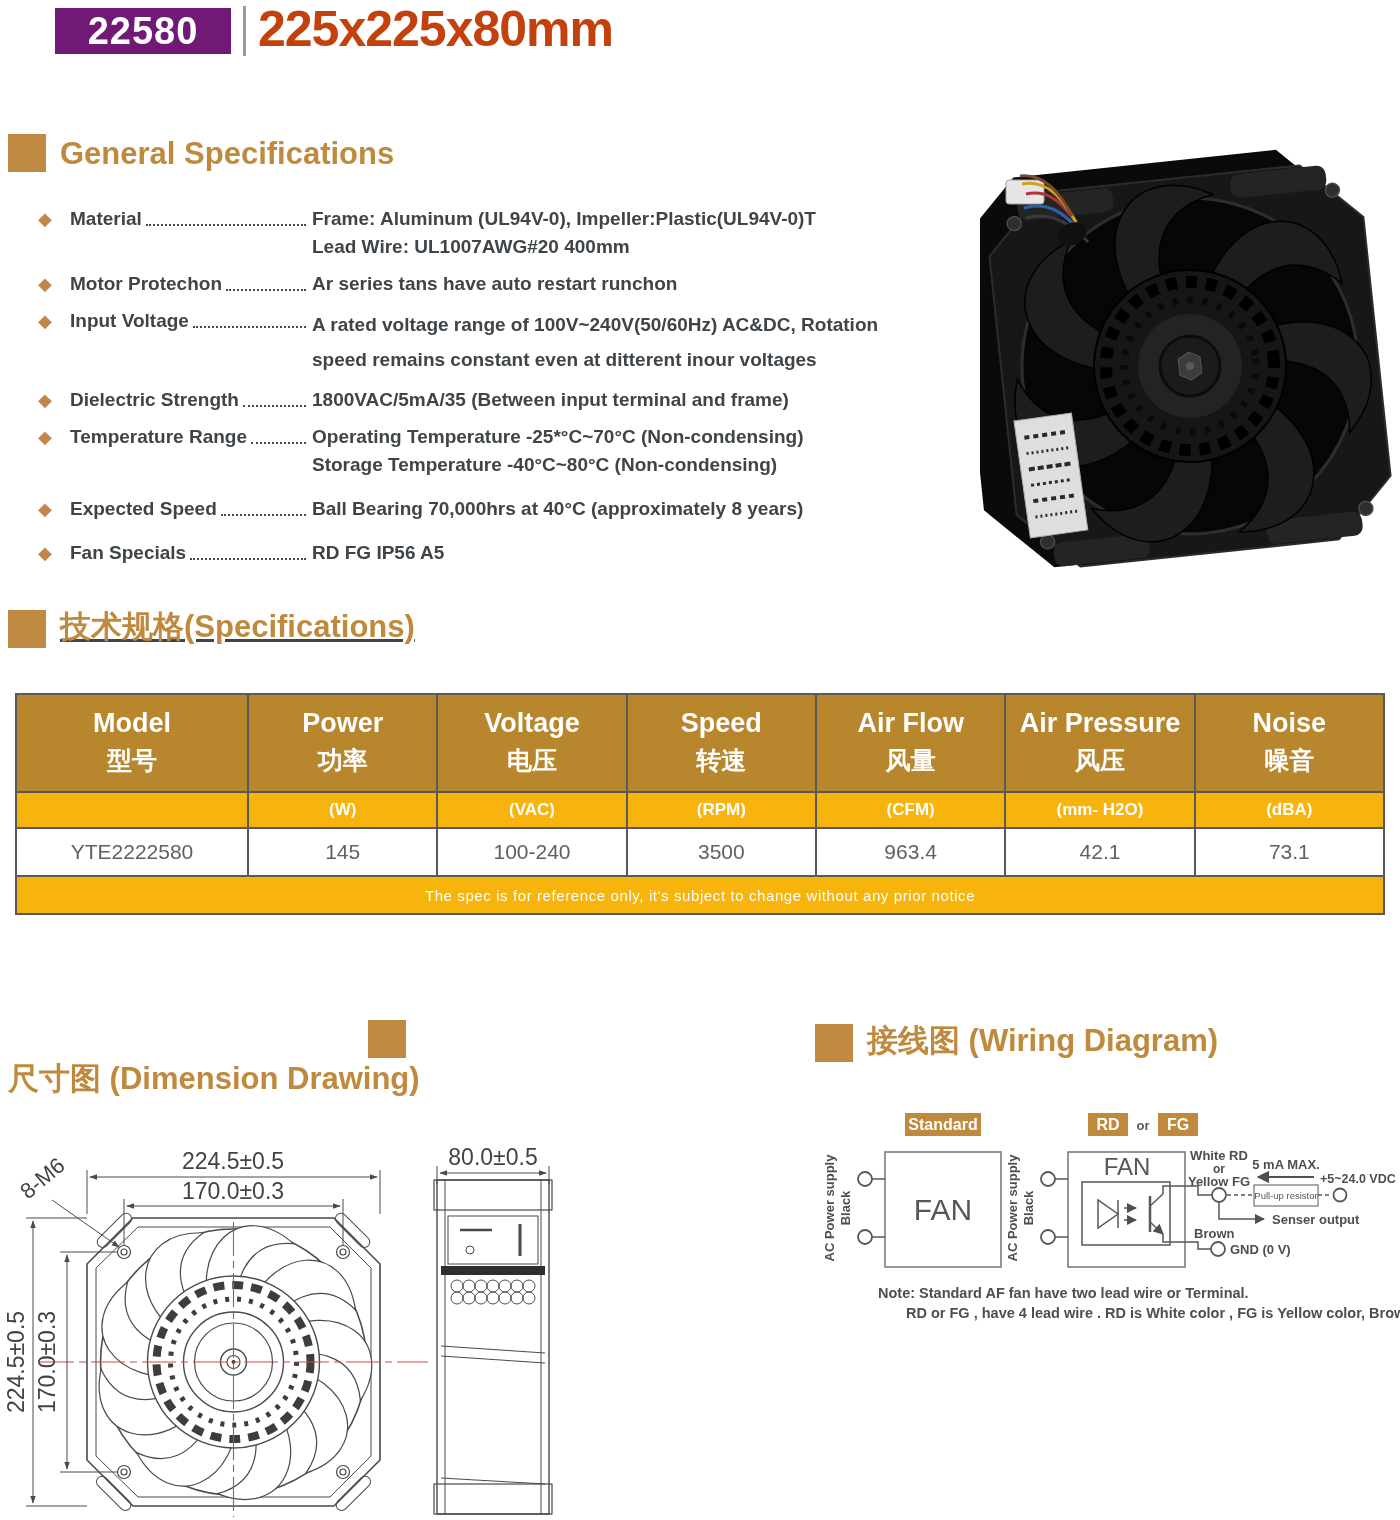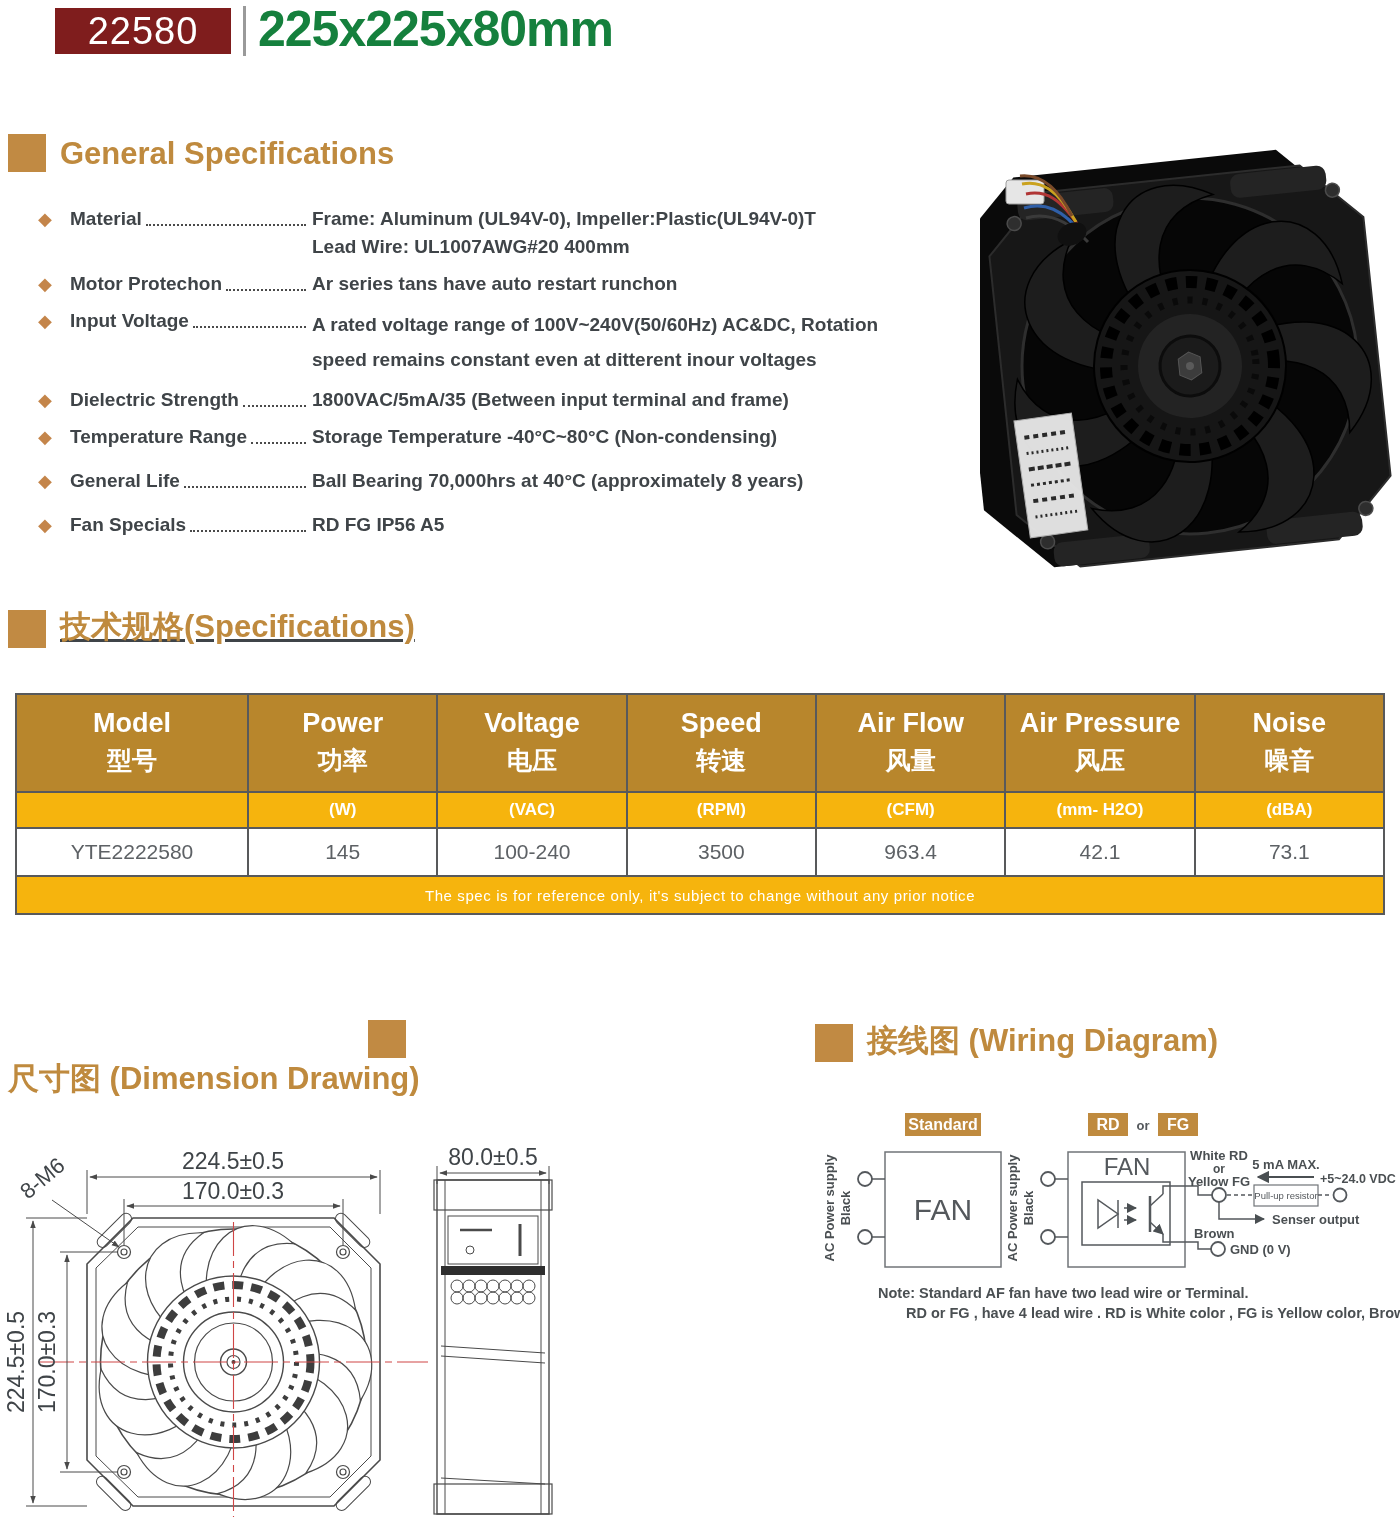--- a/index.html
+++ b/index.html
@@ -3,27 +3,27 @@
 <meta charset="utf-8">
 <style>
   html,body{margin:0;padding:0;background:#fff;}
   .page{
     position:relative;width:1400px;height:1520px;background:#fff;overflow:hidden;
     font-family:"Liberation Sans","DejaVu Sans",sans-serif;color:#3f4448;
   }
   
   .model-badge{
     position:absolute;left:55px;top:8px;width:176px;height:46px;
-    background:#7f1d1d;color:#fff;font-size:38px;font-weight:normal;
+    background:#701a75;color:#fff;font-size:38px;font-weight:bold;
     display:flex;align-items:center;justify-content:center;letter-spacing:1px;
   }
   .header-divider{position:absolute;left:243px;top:6px;width:3px;height:50px;background:#9a9a9a;}
   .size-title{
     position:absolute;left:258px;top:0px;margin:0;font-size:50px;font-weight:800;
-    color:#15803d;letter-spacing:-1px;
+    color:#c2410c;letter-spacing:-1px;
   }
   
   .sec-title{position:absolute;display:flex;align-items:flex-end;}
   .sec-square{width:38px;height:38px;background:#c18a43;margin-right:14px;flex:0 0 auto;}
   .sec-text{font-size:31px;font-weight:bold;color:#bf8a3e;white-space:nowrap;}
   
   .spec-list{position:absolute;left:38px;top:205px;width:910px;}
   .spec-item{display:flex;align-items:flex-start;margin-bottom:9px;}
   .diamond{width:32px;flex:0 0 auto;color:#c4854a;font-size:18px;line-height:28px;}
   .spec-label-wrap{width:242px;flex:0 0 auto;display:flex;align-items:flex-end;}
@@ -111,27 +111,28 @@
           <span class="vline"></span>
         </span>
     </div>
     <div class="spec-item">
       <span class="diamond">◆</span>
       <span class="spec-label-wrap">
           <span class="spec-label">Temperature Range</span>
           <span class="dots"></span>
         </span>
       <span class="spec-value">
+          <span class="vline">Operating Temperature -25*°C~70°C (Non-condensing)</span>
           <span class="vline">Storage Temperature -40°C~80°C (Non-condensing)</span>
         </span>
     </div>
     <div class="spec-item gap">
       <span class="diamond">◆</span>
       <span class="spec-label-wrap">
-          <span class="spec-label">General Life</span>
+          <span class="spec-label">Expected Speed</span>
           <span class="dots"></span>
         </span>
       <span class="spec-value">
           <span class="vline">Ball Bearing 70,000hrs at 40°C (approximately 8 years)</span>
           <span class="vline"></span>
         </span>
     </div>
     <div class="spec-item gap">
       <span class="diamond">◆</span>
       <span class="spec-label-wrap">

